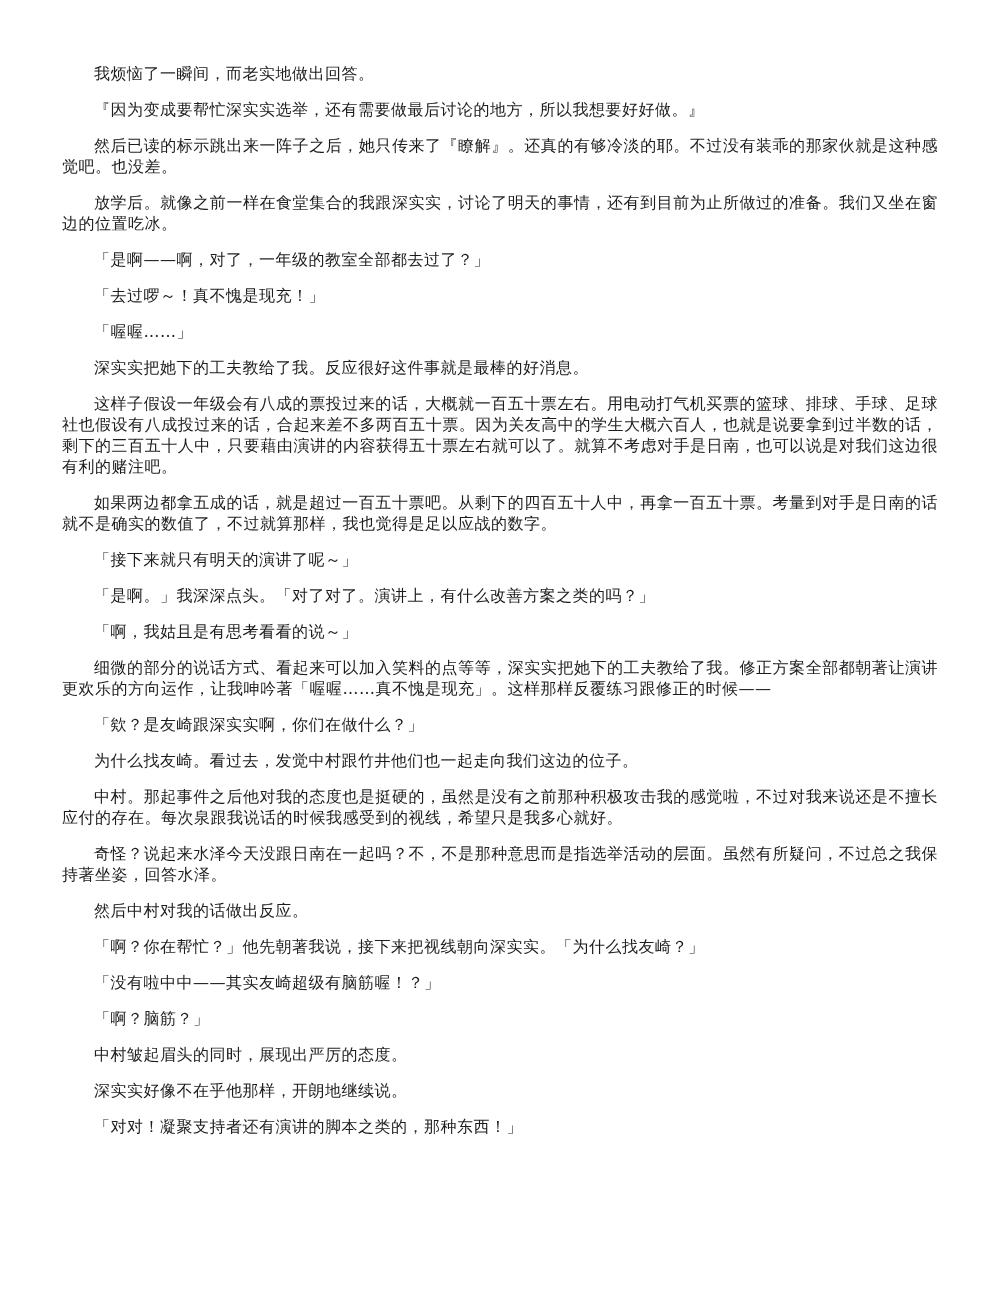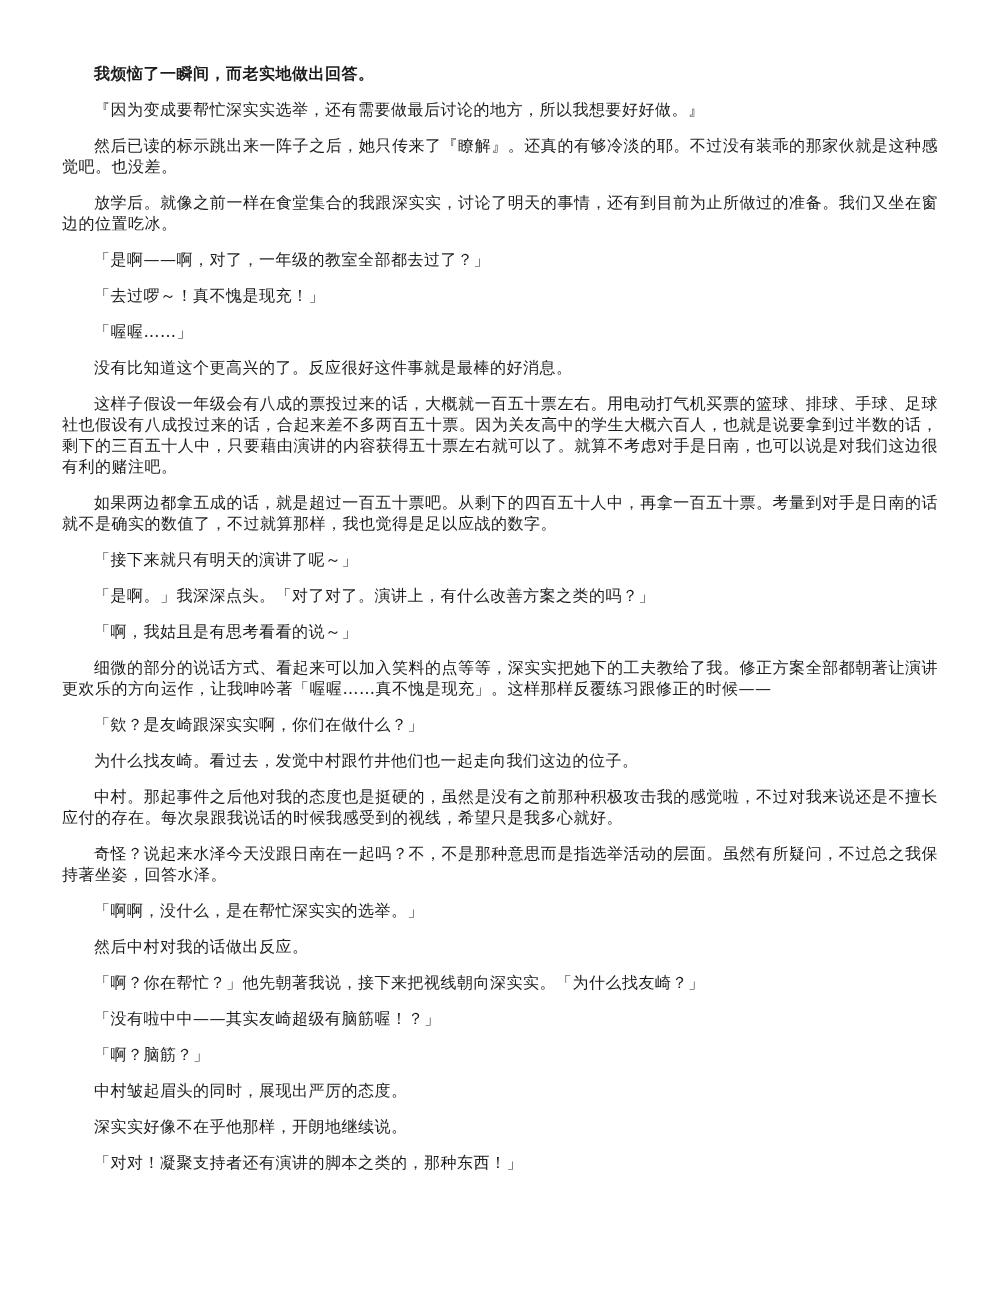--- a/index.html
+++ b/index.html
@@ -26,46 +26,44 @@
     font-size: 16px;
     line-height: 21px;
     color: #1c1c1c;
     text-indent: 2em;
     text-align: justify;
     letter-spacing: 0.5px;
     word-break: break-all;
   }
   .page p.para:first-child {
     margin-top: 0;
-    font-weight: bold;
   }
 </style>
 </head>
 <body>
 
 <div class="page">
   <p class="para">我烦恼了一瞬间，而老实地做出回答。</p>
   <p class="para">『因为变成要帮忙深实实选举，还有需要做最后讨论的地方，所以我想要好好做。』</p>
   <p class="para">然后已读的标示跳出来一阵子之后，她只传来了『瞭解』。还真的有够冷淡的耶。不过没有装乖的那家伙就是这种感觉吧。也没差。</p>
   <p class="para">放学后。就像之前一样在食堂集合的我跟深实实，讨论了明天的事情，还有到目前为止所做过的准备。我们又坐在窗边的位置吃冰。</p>
   <p class="para">「是啊——啊，对了，一年级的教室全部都去过了？」</p>
   <p class="para">「去过啰～！真不愧是现充！」</p>
   <p class="para">「喔喔……」</p>
-  <p class="para">没有比知道这个更高兴的了。反应很好这件事就是最棒的好消息。</p>
+  <p class="para">深实实把她下的工夫教给了我。反应很好这件事就是最棒的好消息。</p>
   <p class="para">这样子假设一年级会有八成的票投过来的话，大概就一百五十票左右。用电动打气机买票的篮球、排球、手球、足球社也假设有八成投过来的话，合起来差不多两百五十票。因为关友高中的学生大概六百人，也就是说要拿到过半数的话，剩下的三百五十人中，只要藉由演讲的内容获得五十票左右就可以了。就算不考虑对手是日南，也可以说是对我们这边很有利的赌注吧。</p>
   <p class="para">如果两边都拿五成的话，就是超过一百五十票吧。从剩下的四百五十人中，再拿一百五十票。考量到对手是日南的话就不是确实的数值了，不过就算那样，我也觉得是足以应战的数字。</p>
   <p class="para">「接下来就只有明天的演讲了呢～」</p>
   <p class="para">「是啊。」我深深点头。「对了对了。演讲上，有什么改善方案之类的吗？」</p>
   <p class="para">「啊，我姑且是有思考看看的说～」</p>
   <p class="para">细微的部分的说话方式、看起来可以加入笑料的点等等，深实实把她下的工夫教给了我。修正方案全部都朝著让演讲更欢乐的方向运作，让我呻吟著「喔喔……真不愧是现充」。这样那样反覆练习跟修正的时候——</p>
   <p class="para">「欸？是友崎跟深实实啊，你们在做什么？」</p>
   <p class="para">为什么找友崎。看过去，发觉中村跟竹井他们也一起走向我们这边的位子。</p>
   <p class="para">中村。那起事件之后他对我的态度也是挺硬的，虽然是没有之前那种积极攻击我的感觉啦，不过对我来说还是不擅长应付的存在。每次泉跟我说话的时候我感受到的视线，希望只是我多心就好。</p>
   <p class="para">奇怪？说起来水泽今天没跟日南在一起吗？不，不是那种意思而是指选举活动的层面。虽然有所疑问，不过总之我保持著坐姿，回答水泽。</p>
-  <p class="para">「啊啊，没什么，是在帮忙深实实的选举。」</p>
   <p class="para">然后中村对我的话做出反应。</p>
   <p class="para">「啊？你在帮忙？」他先朝著我说，接下来把视线朝向深实实。「为什么找友崎？」</p>
   <p class="para">「没有啦中中——其实友崎超级有脑筋喔！？」</p>
   <p class="para">「啊？脑筋？」</p>
   <p class="para">中村皱起眉头的同时，展现出严厉的态度。</p>
   <p class="para">深实实好像不在乎他那样，开朗地继续说。</p>
   <p class="para">「对对！凝聚支持者还有演讲的脚本之类的，那种东西！」</p>
 </div>
 
 </body></html>

